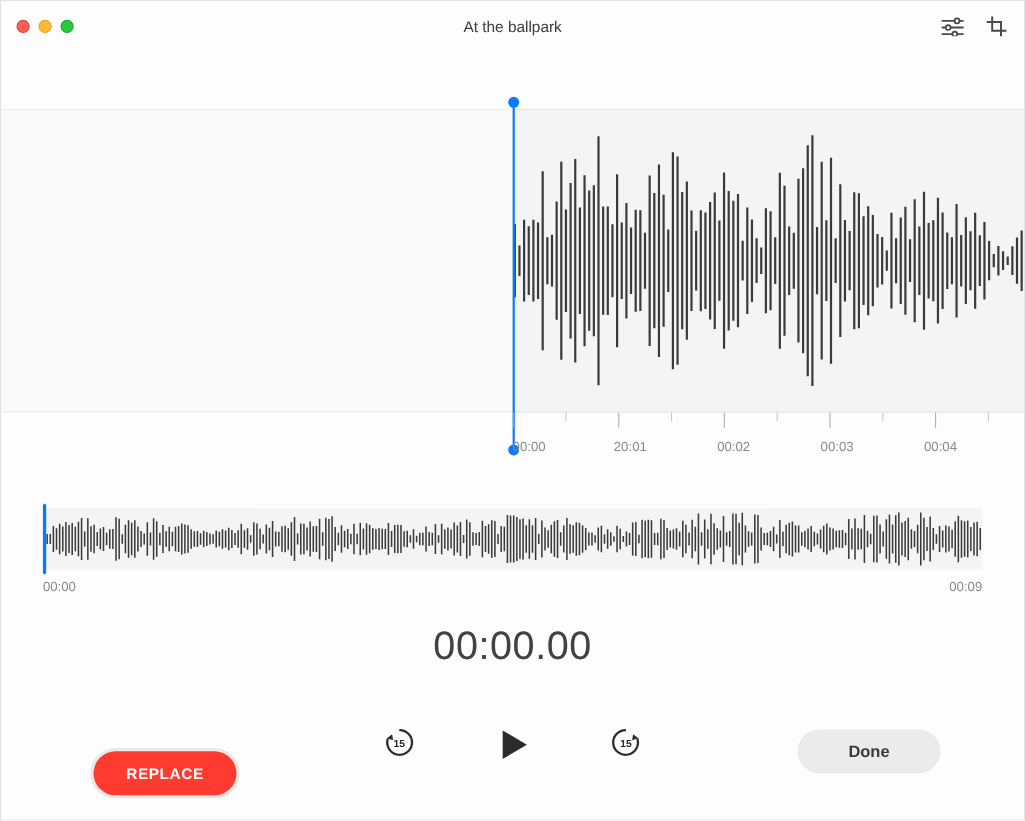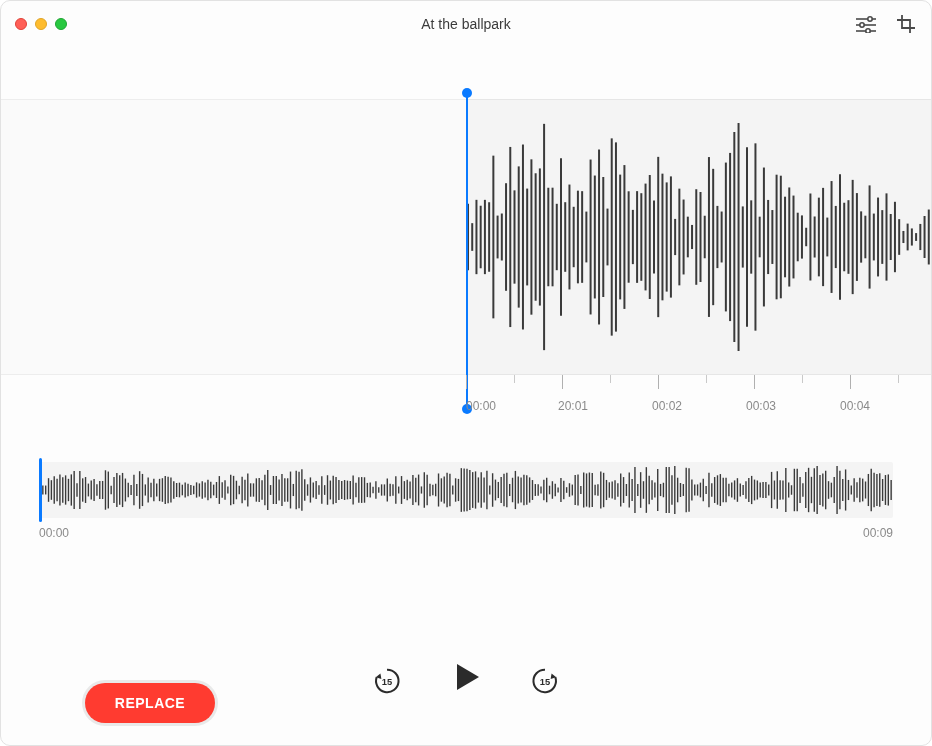--- a/index.html
+++ b/index.html
@@ -1,17 +1,17 @@
 <!DOCTYPE html>
 <html><head>
 <meta charset="utf-8">
 <style>
   * { box-sizing: border-box; margin: 0; padding: 0; }
   html, body { width: 932px; height: 746px; font-family: -apple-system, "Helvetica Neue", Arial, sans-serif; background: #fff; overflow: hidden; }
-  .window { width: 932px; height: 746px; border: 1px solid #e2e2e2; border-radius: 10px; position: relative; background: #fdfdfd; }
+  .window { width: 932px; height: 746px; border: 1px solid #e2e2e2; border-radius: 0; position: relative; background: #fdfdfd; }
   .titlebar { height: 46px; display: flex; align-items: center; padding: 0 14px; position: relative; }
   .traffic { display: flex; gap: 8px; }
   .tl { width: 12px; height: 12px; border-radius: 50%; }
   .tl.red { background: #ff5f57; border: 0.5px solid #e14239; }
   .tl.yellow { background: #febc2e; border: 0.5px solid #e0a527; }
   .tl.green { background: #28c840; border: 0.5px solid #1fa633; }
   .title { position: absolute; left: 0; right: 0; text-align: center; font-size: 14px; color: #3b3b3b; font-weight: 500; pointer-events: none; }
   .toolbar-right { position: absolute; right: 14px; top: 0; height: 46px; display: flex; align-items: center; gap: 18px; }
   .tb-icon { width: 22px; height: 22px; display: flex; align-items: center; justify-content: center; color: #4a4a4a; cursor: pointer; }
   .tb-icon svg { stroke: #4a4a4a; fill: none; }
@@ -34,21 +34,21 @@
   .overview-bg { height: 56px; background: #f4f4f4; position: relative; border-radius: 2px; }
   .overview-svg { position: absolute; left: 0; top: 0; width: 100%; height: 56px; }
   .overview-playhead { position: absolute; left: 0; top: -4px; height: 64px; width: 3px; background: #0a7aff; border-radius: 2px; }
   .overview-labels { display: flex; justify-content: space-between; font-size: 12px; color: #8a8a8a; margin-top: 8px; }
 
   .timecode { text-align: center; font-size: 36px; color: #424242; font-weight: 400; margin-top: 26px; letter-spacing: 0.5px; font-variant-numeric: tabular-nums; }
 
   .controls { position: absolute; bottom: 34px; left: 0; right: 0; height: 54px; }
   .replace-btn { position: absolute; left: 84px; top: 6px; width: 130px; height: 40px; border-radius: 20px; background: #ff3b30; color: #fff; font-weight: 700; font-size: 14px; letter-spacing: 0.5px; border: none; cursor: pointer; box-shadow: 0 0 0 3px #e9e9e9; margin-top: 20px; }
   .done-btn { position: absolute; right: 76px; top: 6px; width: 130px; height: 40px; border-radius: 20px; background: #ebebeb; color: #3a3a3a; font-weight: 600; font-size: 15px; border: none; cursor: pointer; }
-  .transport { position: absolute; left: 50%; top: 0; transform: translateX(-50%); display: flex; align-items: flex-end; gap: 42px; }
+  .transport { position: absolute; left: 50%; top: 0; transform: translateX(-50%); display: flex; align-items: flex-start; gap: 66px; }
   .skip-btn { width: 34px; height: 34px; cursor: pointer; display: flex; align-items: center; justify-content: center; }
   .play-btn { width: 40px; height: 40px; cursor: pointer; display: flex; align-items: center; justify-content: center; }
   .skip-svg { width: 30px; height: 30px; }
   .play-svg { width: 34px; height: 34px; }
 </style>
 </head>
 <body>
 
 <div class="window">
 
@@ -520,20 +520,21 @@
           <line x1="854.1466666666668" x2="854.1466666666668" y1="18.018235457744357" y2="37.98176454225565" stroke="#3a3a3a" stroke-width="1.4"></line>
         </svg>
       <div class="overview-playhead"></div>
     </div>
     <div class="overview-labels">
       <span>00:00</span>
       <span>00:09</span>
     </div>
   </div>
 
+  <div class="timecode">00:00.00</div>
 
   <div class="controls">
     <button class="replace-btn">REPLACE</button>
 
     <div class="transport">
       <div class="skip-btn">
         <svg class="skip-svg" viewBox="0 0 32 32">
           <path d="M 16 5 A 12 12 0 1 1 5 13" fill="none" stroke="#2b2b2b" stroke-width="2.2"></path>
           <path d="M 9 9 L 4 13 L 10 15 Z" fill="#2b2b2b"></path>
           <text x="16" y="21" font-size="10" font-weight="600" fill="#2b2b2b" text-anchor="middle">15</text>
@@ -546,15 +547,16 @@
       </div>
       <div class="skip-btn">
         <svg class="skip-svg" viewBox="0 0 32 32">
           <path d="M 16 5 A 12 12 0 1 0 27 13" fill="none" stroke="#2b2b2b" stroke-width="2.2"></path>
           <path d="M 23 9 L 28 13 L 22 15 Z" fill="#2b2b2b"></path>
           <text x="16" y="21" font-size="10" font-weight="600" fill="#2b2b2b" text-anchor="middle">15</text>
         </svg>
       </div>
     </div>
 
+    <button class="done-btn">Done</button>
   </div>
 
 </div>
 
 </body></html>

